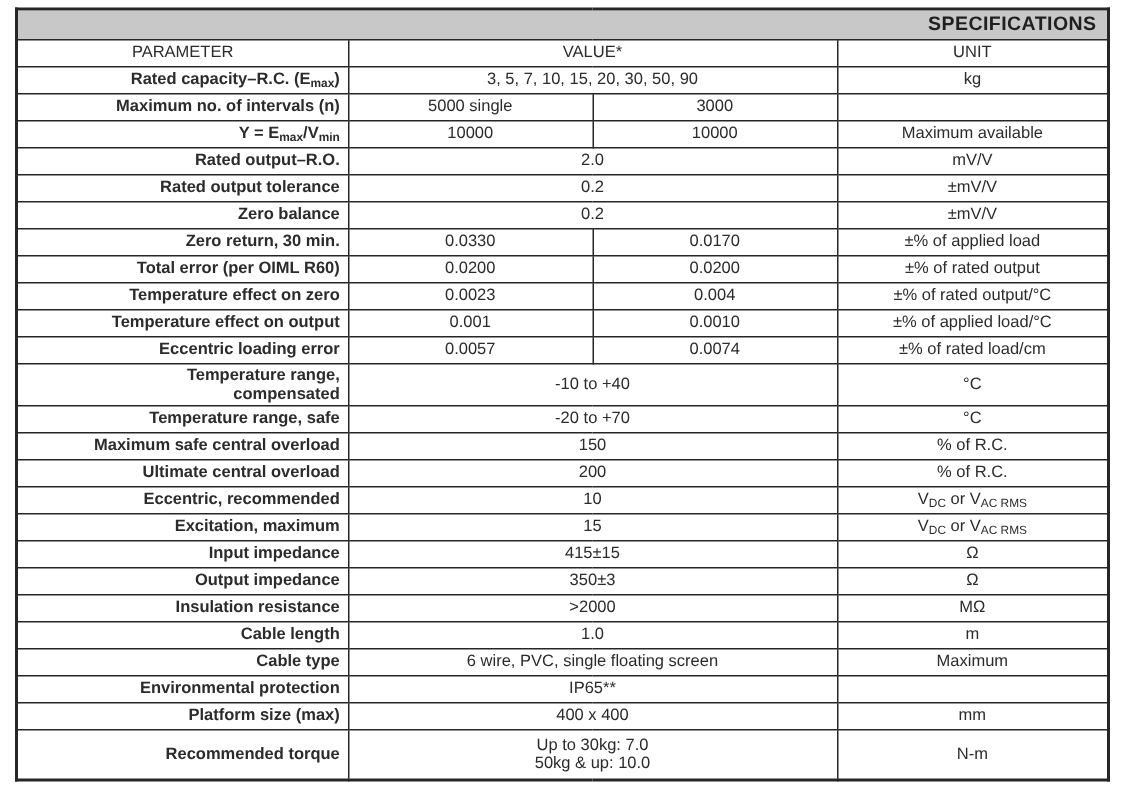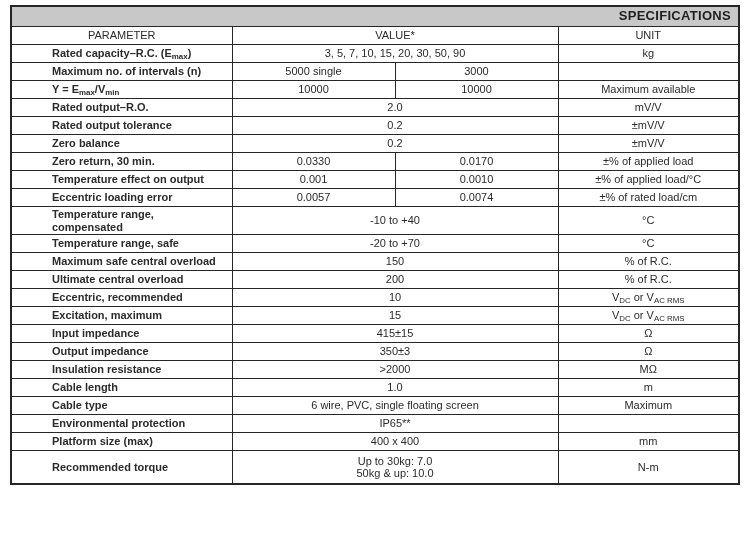--- a/index.html
+++ b/index.html
@@ -45,21 +45,21 @@
     height: 13px;
     color: #1f1f1f;
   }
   tr.header-row th {
     text-align: center;
     font-weight: normal;
     font-size: 11px;
   }
   td.param {
     font-weight: bold;
-    text-align: left;
+    text-align: right;
     padding-left: 40px;
   }
   td.val, td.unit {
     text-align: center;
     font-weight: normal;
   }
   td.val { white-space: pre-line; }
   tr.tall td { height: 30px; }
   sub {
     font-size: 0.72em;
@@ -123,20 +123,32 @@
           <td colspan="2" class="val">0.2</td>
           <td class="unit">±mV/V</td>
         </tr>
         <tr>
           <td class="param">Zero return, 30 min.</td>
           <td class="val">0.0330</td>
           <td class="val">0.0170</td>
           <td class="unit">±% of applied load</td>
         </tr>
         <tr>
+          <td class="param">Total error (per OIML R60)</td>
+          <td class="val">0.0200</td>
+          <td class="val">0.0200</td>
+          <td class="unit">±% of rated output</td>
+        </tr>
+        <tr>
+          <td class="param">Temperature effect on zero</td>
+          <td class="val">0.0023</td>
+          <td class="val">0.004</td>
+          <td class="unit">±% of rated output/°C</td>
+        </tr>
+        <tr>
           <td class="param">Temperature effect on output</td>
           <td class="val">0.001</td>
           <td class="val">0.0010</td>
           <td class="unit">±% of applied load/°C</td>
         </tr>
         <tr>
           <td class="param">Eccentric loading error</td>
           <td class="val">0.0057</td>
           <td class="val">0.0074</td>
           <td class="unit">±% of rated load/cm</td>

